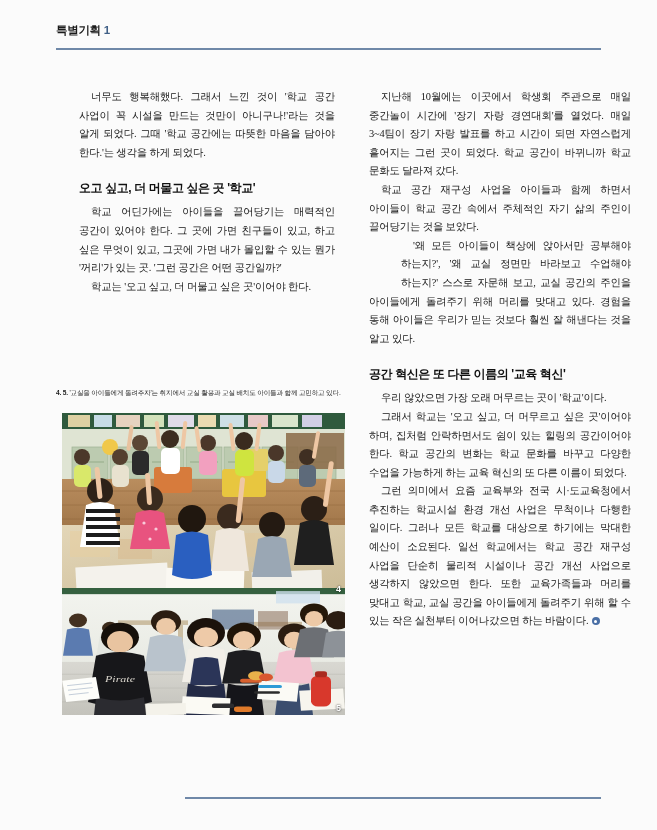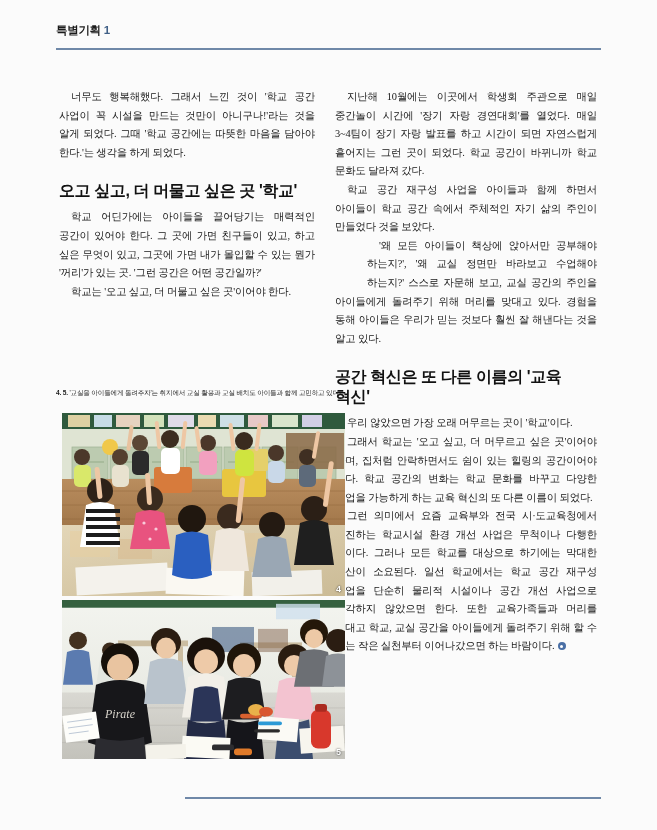--- a/index.html
+++ b/index.html
@@ -57,28 +57,29 @@
     top: 797px;
     width: 416px;
     height: 2px;
     background: #6f88a8;
   }
 
   
   .col {
     position: absolute;
     box-sizing: border-box;
+    margin-left: 20px;
   }
   .col-left {
     left: 59px;
     top: 88px;
     width: 256px;
   }
   .col-right {
-    left: 335px;
+    left: 349px;
     top: 88px;
     width: 262px;
   }
 
   p.body-text {
     margin: 0;
     font-size: 10.4px;
     line-height: 18.6px;
     text-align: justify;
     text-indent: 12px;
@@ -86,21 +87,21 @@
     word-break: keep-all;
     color: #161616;
   }
   p.body-text + p.body-text {
     margin-top: 0;
   }
 
   h2.section-head {
     margin: 19px 0 7px 0;
     font-family: "Liberation Sans", "DejaVu Sans", sans-serif;
-    font-size: 16px;
+    font-size: 12px;
     font-weight: bold;
     letter-spacing: -0.4px;
     color: #111111;
     line-height: 1.25;
     word-break: keep-all;
   }
 
   
   .wrap-indent {
     float: left;
@@ -132,23 +133,23 @@
     background: #cfcfc8;
   }
   .photo-1 {
     left: 62px;
     top: 413px;
     width: 283px;
     height: 183px;
   }
   .photo-2 {
     left: 62px;
-    top: 600px;
+    top: 588px;
     width: 283px;
-    height: 159px;
+    height: 127px;
   }
   .photo-badge {
     position: absolute;
     right: 4px;
     bottom: 2px;
     font-family: "Liberation Sans", "DejaVu Sans", sans-serif;
     font-size: 9px;
     font-weight: bold;
     color: #ffffff;
     text-shadow: 0 0 2px rgba(0,0,0,.85);
@@ -189,21 +190,21 @@
 
   <div class="col col-left">
     <p class="body-text">너무도 행복해했다. 그래서 느낀 것이 '학교 공간 사업이 꼭 시설을 만드는 것만이 아니구나!'라는 것을 알게 되었다. 그때 '학교 공간에는 따뜻한 마음을 담아야 한다.'는 생각을 하게 되었다.</p>
     <h2 class="section-head">오고 싶고, 더 머물고 싶은 곳 '학교'</h2>
     <p class="body-text">학교 어딘가에는 아이들을 끌어당기는 매력적인 공간이 있어야 한다. 그 곳에 가면 친구들이 있고, 하고 싶은 무엇이 있고, 그곳에 가면 내가 몰입할 수 있는 뭔가 '꺼리'가 있는 곳. '그런 공간은 어떤 공간일까?'</p>
     <p class="body-text">학교는 '오고 싶고, 더 머물고 싶은 곳'이어야 한다.</p>
   </div>
 
   <div class="col col-right">
     <p class="body-text">지난해 10월에는 이곳에서 학생회 주관으로 매일 중간놀이 시간에 '장기 자랑 경연대회'를 열었다. 매일 3~4팀이 장기 자랑 발표를 하고 시간이 되면 자연스럽게 흩어지는 그런 곳이 되었다. 학교 공간이 바뀌니까 학교 문화도 달라져 갔다.</p>
-    <p class="body-text">학교 공간 재구성 사업을 아이들과 함께 하면서 아이들이 학교 공간 속에서 주체적인 자기 삶의 주인이 만들었다 것을 보았다.</p>
+    <p class="body-text">학교 공간 재구성 사업을 아이들과 함께 하면서 아이들이 학교 공간 속에서 주체적인 자기 삶의 주인이 끌어당기는 것을 보았다.</p>
     <div class="wrap-indent"></div>
     <p class="body-text">'왜 모든 아이들이 책상에 앉아서만 공부해야 하는지?', '왜 교실 정면만 바라보고 수업해야 하는지?' 스스로 자문해 보고, 교실 공간의 주인을 아이들에게 돌려주기 위해 머리를 맞대고 있다. 경험을 통해 아이들은 우리가 믿는 것보다 훨씬 잘 해낸다는 것을 알고 있다.</p>
     <h2 class="section-head">공간 혁신은 또 다른 이름의 '교육 혁신'</h2>
     <p class="body-text">우리 않았으면 가장 오래 머무르는 곳이 '학교'이다.</p>
     <p class="body-text">그래서 학교는 '오고 싶고, 더 머무르고 싶은 곳'이어야 하며, 집처럼 안락하면서도 쉼이 있는 힐링의 공간이어야 한다. 학교 공간의 변화는 학교 문화를 바꾸고 다양한 수업을 가능하게 하는 교육 혁신의 또 다른 이름이 되었다.</p>
     <p class="body-text"><span>그런 의미에서 요즘 교육부와 전국 시·도교육청에서 추진하는 학교시설 환경 개선 사업은 무척이나 다행한 일이다. 그러나 모든 학교를 대상으로 하기에는 막대한 예산이 소요된다. 일선 학교에서는 학교 공간 재구성 사업을 단순히 물리적 시설이나 공간 개선 사업으로 생각하지 않았으면 한다. 또한 교육가족들과 머리를 맞대고 학교, 교실 공간을 아이들에게 돌려주기 위해 할 수 있는 작은 실천부터 이어나갔으면 하는 바람이다.</span><span class="endmark"></span></p>
   </div>
 
   <div class="caption">
     <span class="cap-num">4. 5.</span>

